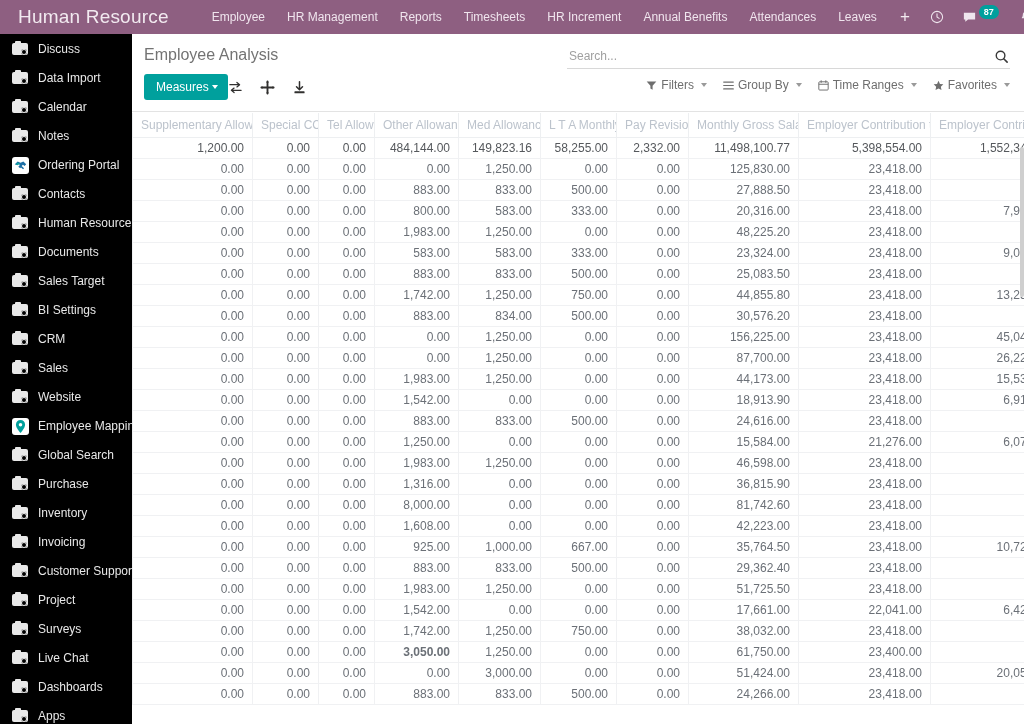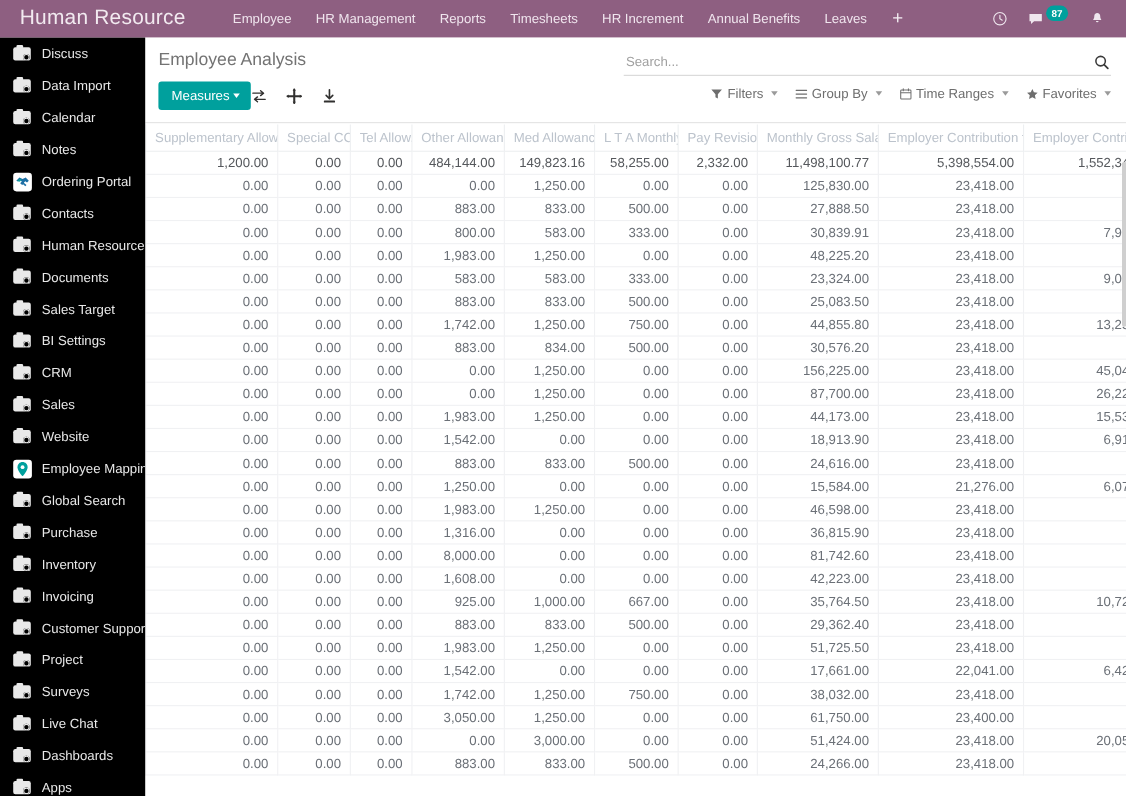--- a/index.html
+++ b/index.html
@@ -240,20 +240,21 @@
 
   <div class="topbar">
     <div class="brand">Human Resource</div>
     <div class="topmenu" id="topmenu">
         <div class="topmenu-item">Employee</div>
         <div class="topmenu-item">HR Management</div>
         <div class="topmenu-item">Reports</div>
         <div class="topmenu-item">Timesheets</div>
         <div class="topmenu-item">HR Increment</div>
         <div class="topmenu-item">Annual Benefits</div>
+        <div class="topmenu-item">Attendances</div>
         <div class="topmenu-item">Leaves</div>
       </div>
     <div class="topmenu-plus">+</div>
 
     <div class="topright">
       <div class="tr-item">
         <svg width="14" height="14" viewBox="0 0 16 16">
           <circle cx="8" cy="8" r="6.4" fill="none" stroke="#efe6ee" stroke-width="1.2"></circle>
           <path d="M8 4.4V8l2.4 1.6" fill="none" stroke="#efe6ee" stroke-width="1.2" stroke-linecap="round"></path>
         </svg>
@@ -571,21 +572,21 @@
             </tr>
             <tr>
               <td style="width: 122px;">0</td>
               <td style="width: 120px;">0.00</td>
               <td style="width: 66px;">0.00</td>
               <td style="width: 56px;">0.00</td>
               <td style="width: 84px;">800.00</td>
               <td style="width: 82px;">583.00</td>
               <td style="width: 76px;">333.00</td>
               <td style="width: 72px;">0.00</td>
-              <td style="width: 110px;">30,839.91</td>
+              <td style="width: 110px;">20,316.00</td>
               <td style="width: 132px;">23,418.00</td>
               <td style="width: 128px;">7,923.00</td>
             </tr>
             <tr>
               <td style="width: 122px;">0</td>
               <td style="width: 120px;">0.00</td>
               <td style="width: 66px;">0.00</td>
               <td style="width: 56px;">0.00</td>
               <td style="width: 84px;">1,983.00</td>
               <td style="width: 82px;">1,250.00</td>
@@ -840,21 +841,21 @@
               <td style="width: 72px;">0.00</td>
               <td style="width: 110px; padding-left: 40px;">38,032.00</td>
               <td style="width: 132px;">23,418.00</td>
               <td style="width: 128px;">0.00</td>
             </tr>
             <tr>
               <td style="width: 122px;">0</td>
               <td style="width: 120px;">0.00</td>
               <td style="width: 66px;">0.00</td>
               <td style="width: 56px;">0.00</td>
-              <td style="width: 84px;">3,050.00</td>
+              <td style="width: 84px; font-weight: bold;">3,050.00</td>
               <td style="width: 82px;">1,250.00</td>
               <td style="width: 76px;">0.00</td>
               <td style="width: 72px;">0.00</td>
               <td style="width: 110px;">61,750.00</td>
               <td style="width: 132px;">23,400.00</td>
               <td style="width: 128px;">0.00</td>
             </tr>
             <tr>
               <td style="width: 122px;">0</td>
               <td style="width: 120px;">0.00</td>

